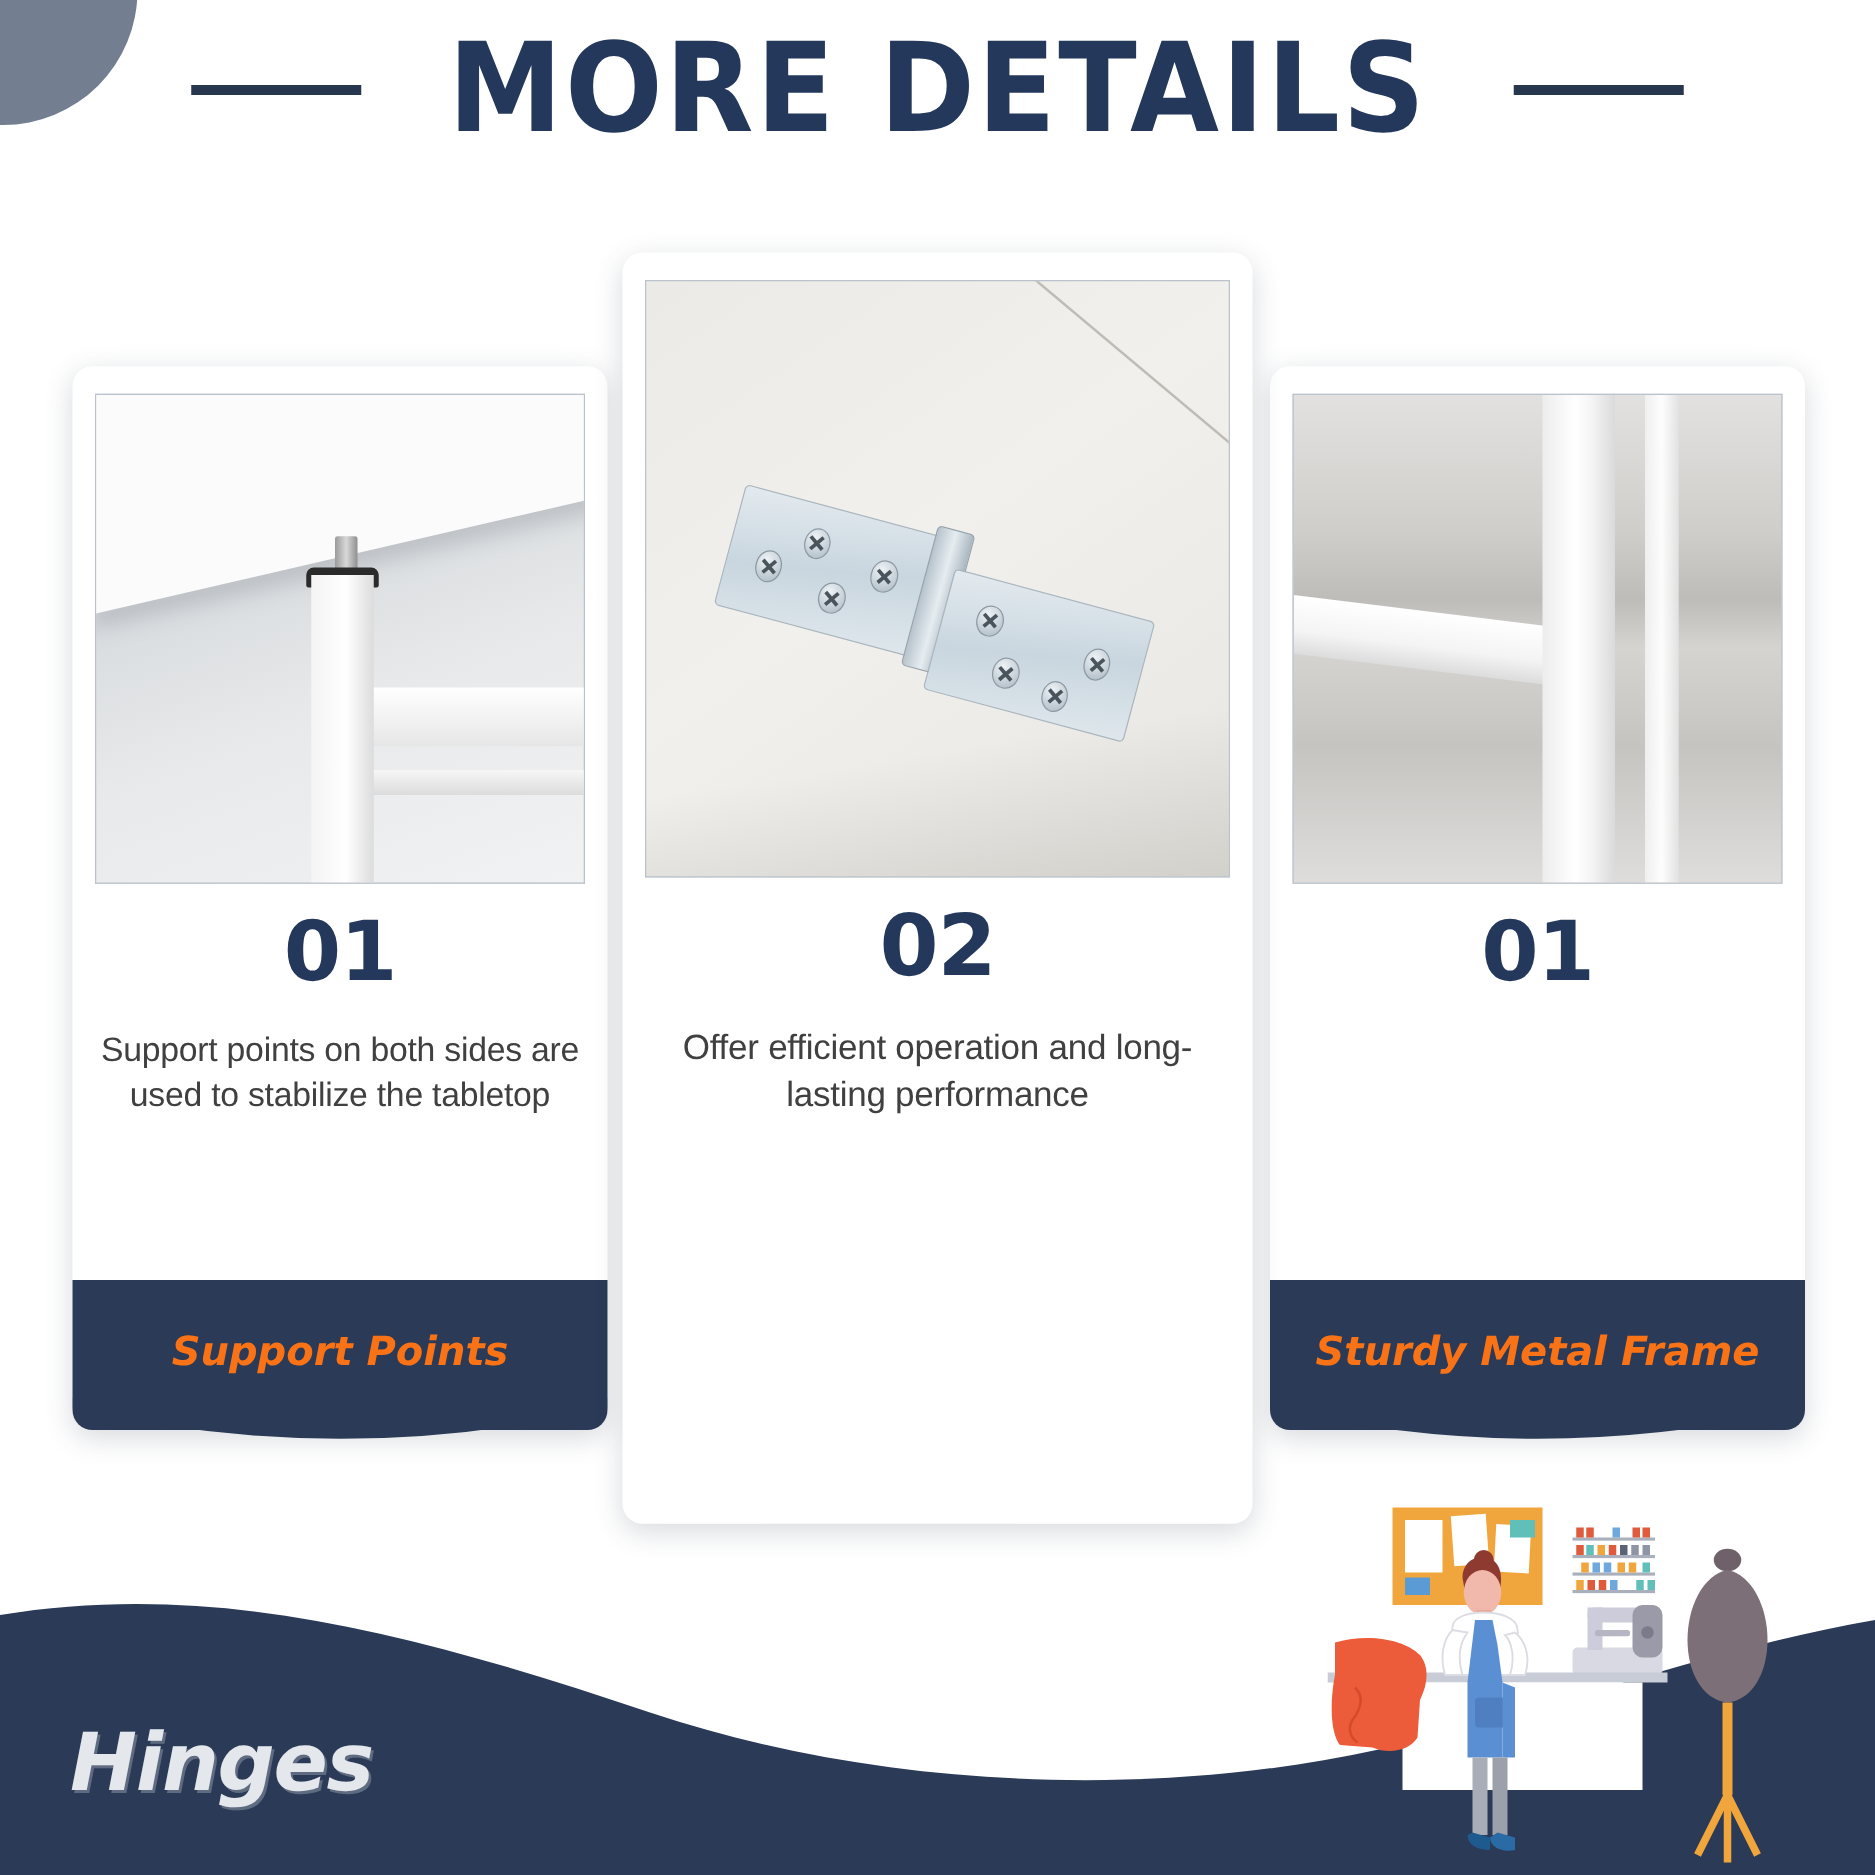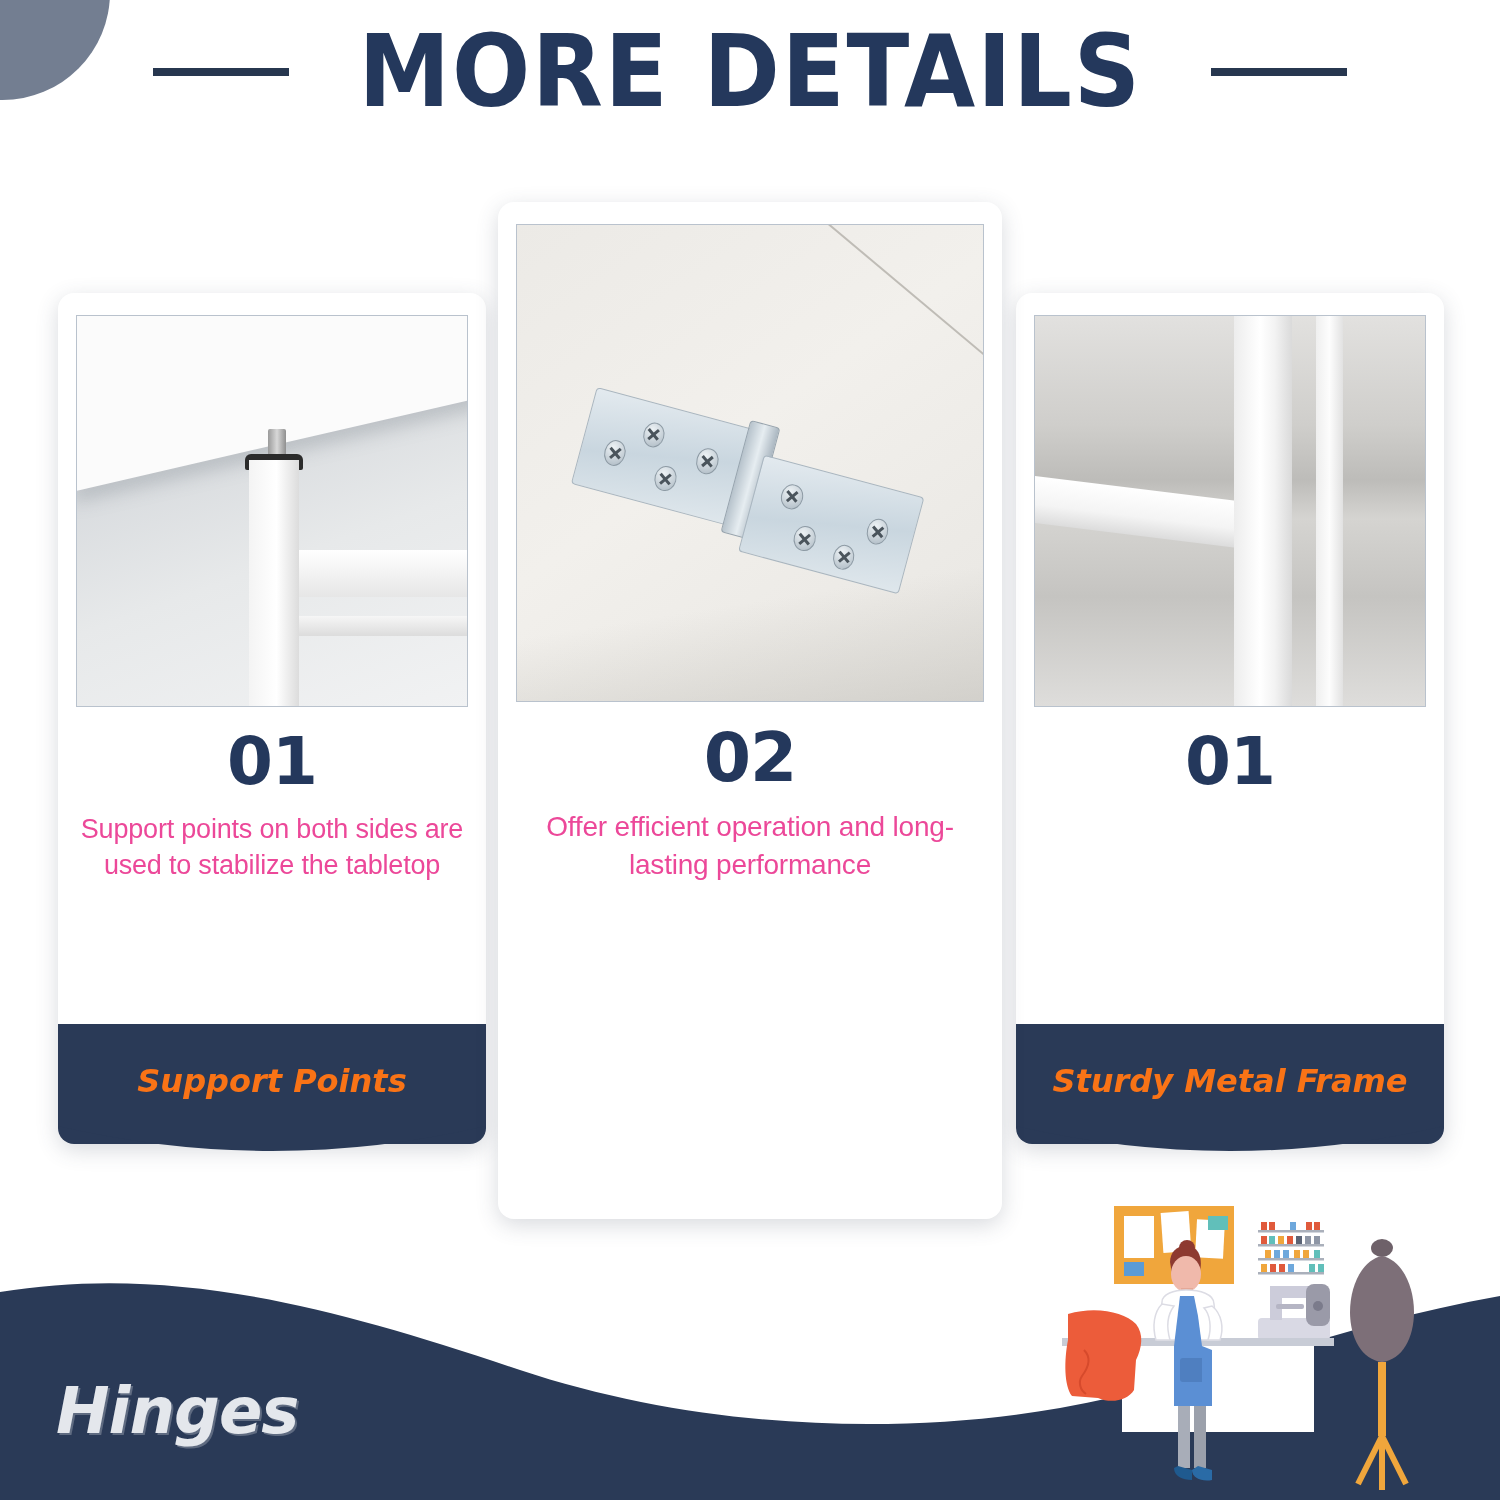--- a/index.html
+++ b/index.html
@@ -87,24 +87,24 @@
     font-size:66px;
     font-weight:bold;
     color:#24385c;
     letter-spacing:-1px;
     margin-top:22px;
     line-height:1;
   }
   .card-2 .step-num{ font-size:68px; }
 
   .desc{
-    margin-top:16px;
+    margin-top:27px;
     font-size:27px;
     line-height:1.34;
-    color:#ec4899;
+    color:#404040;
     text-align:center;
     letter-spacing:-0.2px;
     padding:0 2px;
   }
   .card-2 .desc{ font-size:28px; }
 
   
   .card-footer{
     position:relative;
     background:#2a3a57;

